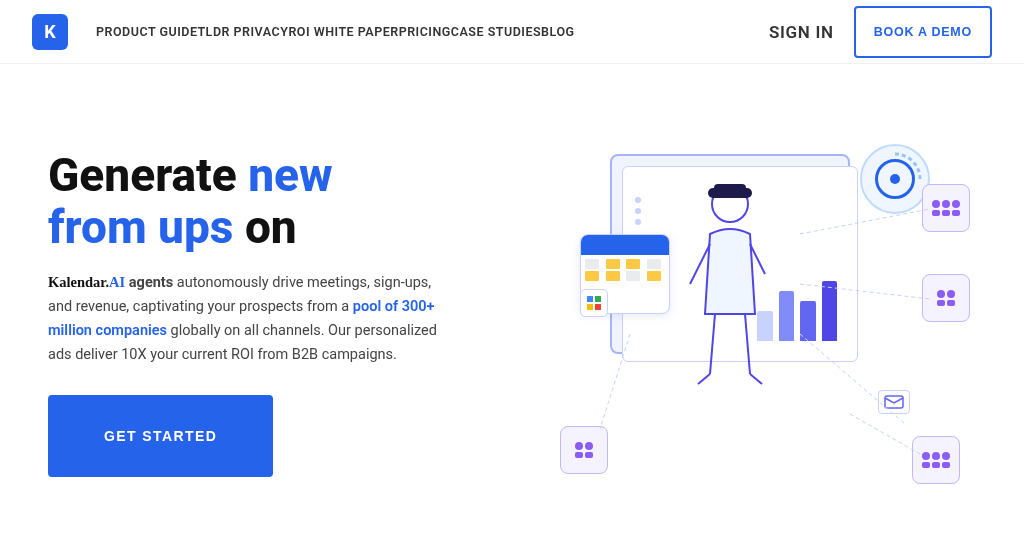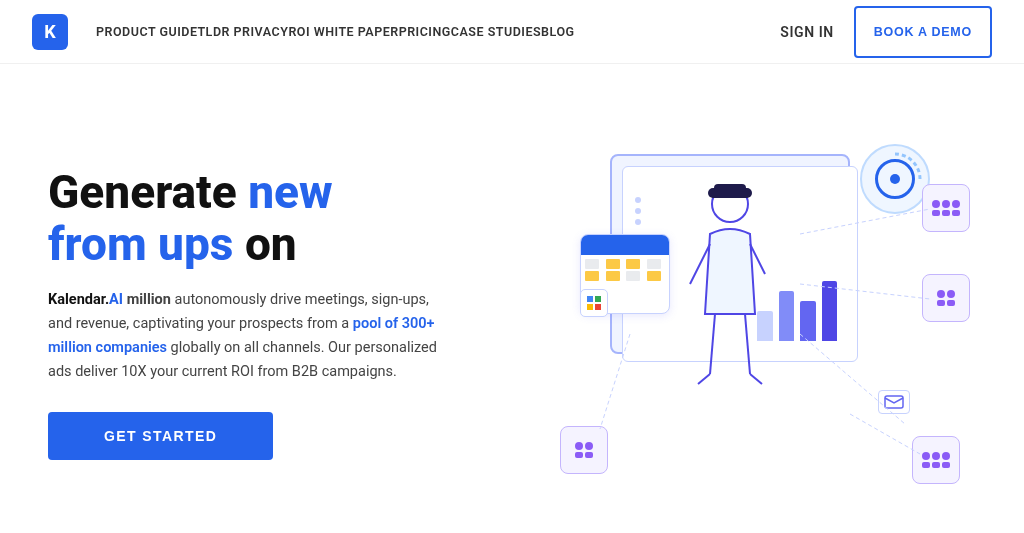--- a/index.html
+++ b/index.html
@@ -47,21 +47,21 @@
       text-transform: uppercase;
       cursor: pointer;
       white-space: nowrap;
     }
     .header-actions {
       display: flex;
       align-items: center;
       gap: 20px;
     }
     .sign-in {
-      font-size: 14px;
+      font-size: 17px;
       font-weight: 600;
       color: #333;
       letter-spacing: 0.04em;
       text-transform: uppercase;
       cursor: pointer;
     }
     .book-demo-btn {
       padding: 17px 18px;
       border: 2px solid #2563EB;
       border-radius: 4px;
@@ -100,31 +100,32 @@
     .hero-desc {
       font-size: 14.5px;
       color: #444;
       line-height: 1.65;
       margin-bottom: 28px;
       max-width: 400px;
     }
     .hero-desc .brand {
       font-weight: 700;
       color: #111;
+      font-family: Liberation Serif, serif;
     }
     .hero-desc .brand span {
       color: #2563EB;
     }
     .hero-desc .link {
       color: #2563EB;
       font-weight: 600;
     }
     .get-started-btn {
       display: inline-block;
-      padding: 16px 56px;
+      padding: 33px 56px;
       background: #2563EB;
       color: #fff;
       font-size: 14px;
       font-weight: 700;
       letter-spacing: 0.1em;
       text-transform: uppercase;
       border-radius: 4px;
       cursor: pointer;
       border: none;
     }
@@ -318,21 +319,21 @@
   </div>
 </header>
 
 <main class="hero">
   <div class="hero-left">
     <h1 class="hero-title">
       <span>Generate </span><span class="highlight">new</span><br>
       <span class="highlight">from ups</span><span> on</span><br>
     </h1>
     <p class="hero-desc">
-      <span class="brand">Kalendar.<span style="color:#2563EB">AI</span></span><strong> million</strong><span> autonomously drive meetings, sign-ups, and revenue, captivating your prospects from a </span><span class="link">pool of 300+ million companies</span><span> globally on all channels. Our personalized ads deliver 10X your current ROI from B2B campaigns.</span>
+      <span class="brand">Kalendar.<span style="color:#2563EB">AI</span></span><strong> agents</strong><span> autonomously drive meetings, sign-ups, and revenue, captivating your prospects from a </span><span class="link">pool of 300+ million companies</span><span> globally on all channels. Our personalized ads deliver 10X your current ROI from B2B campaigns.</span>
     </p>
     <button class="get-started-btn">GET STARTED</button>
   </div>
 
   <div class="hero-right">
     <div class="illustration">
 
       <div class="screen-main">
         <div class="screen-main-inner">
 

